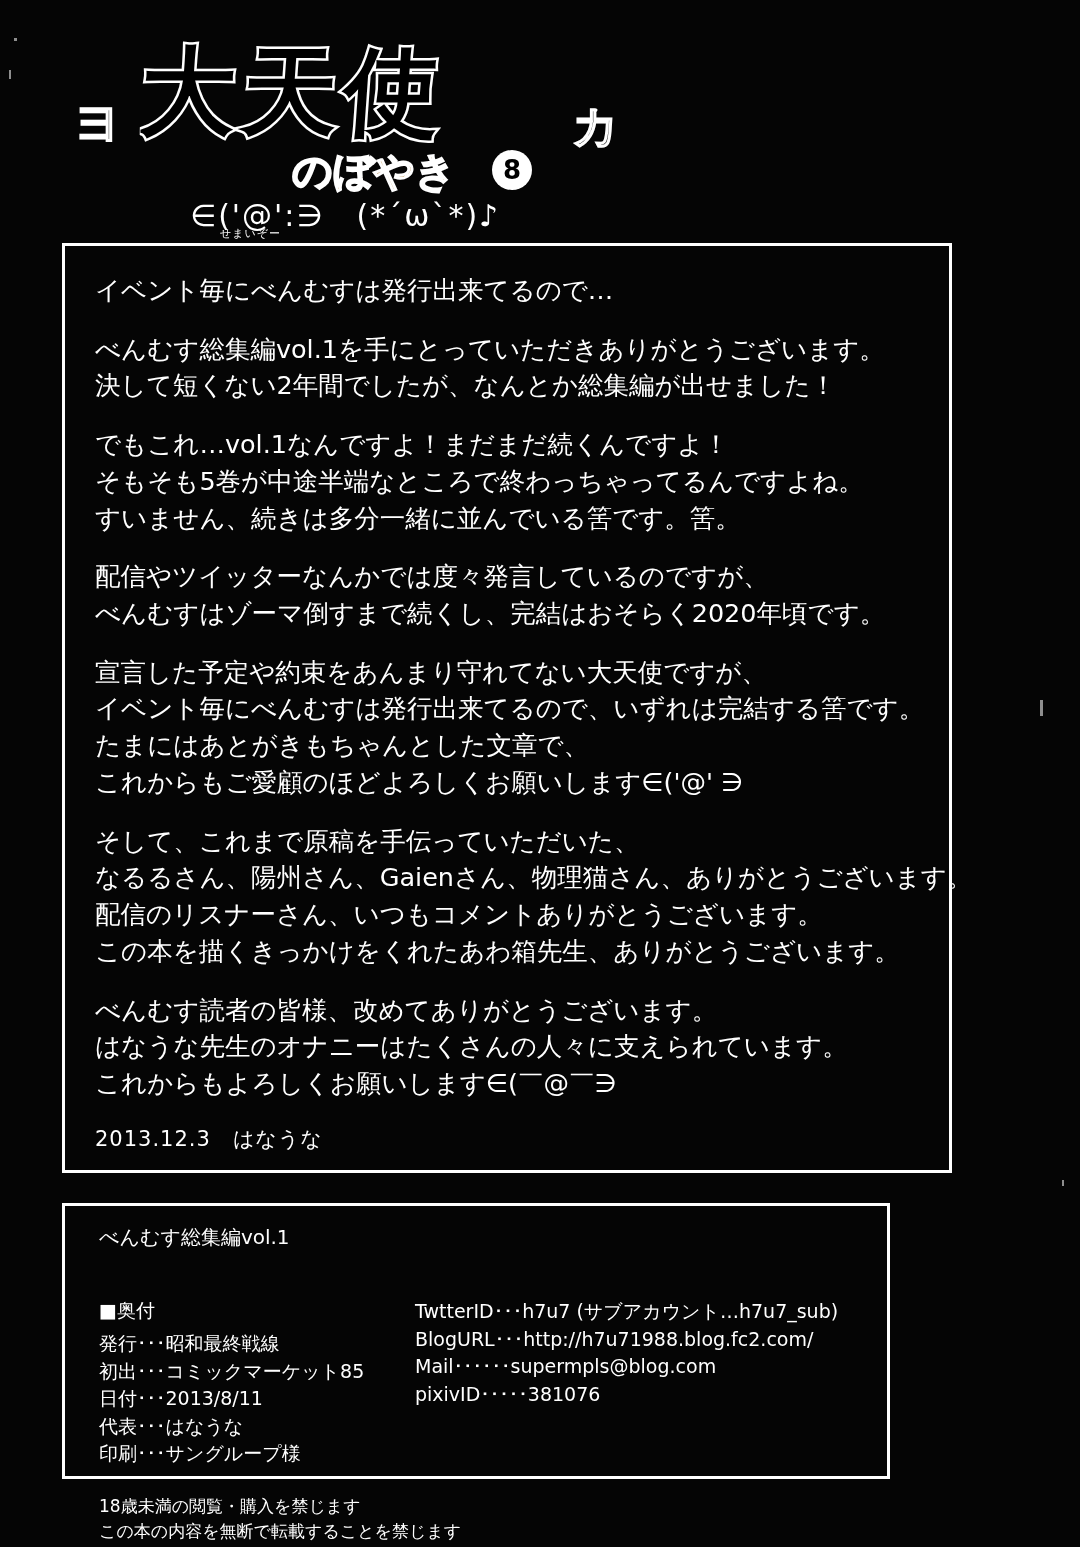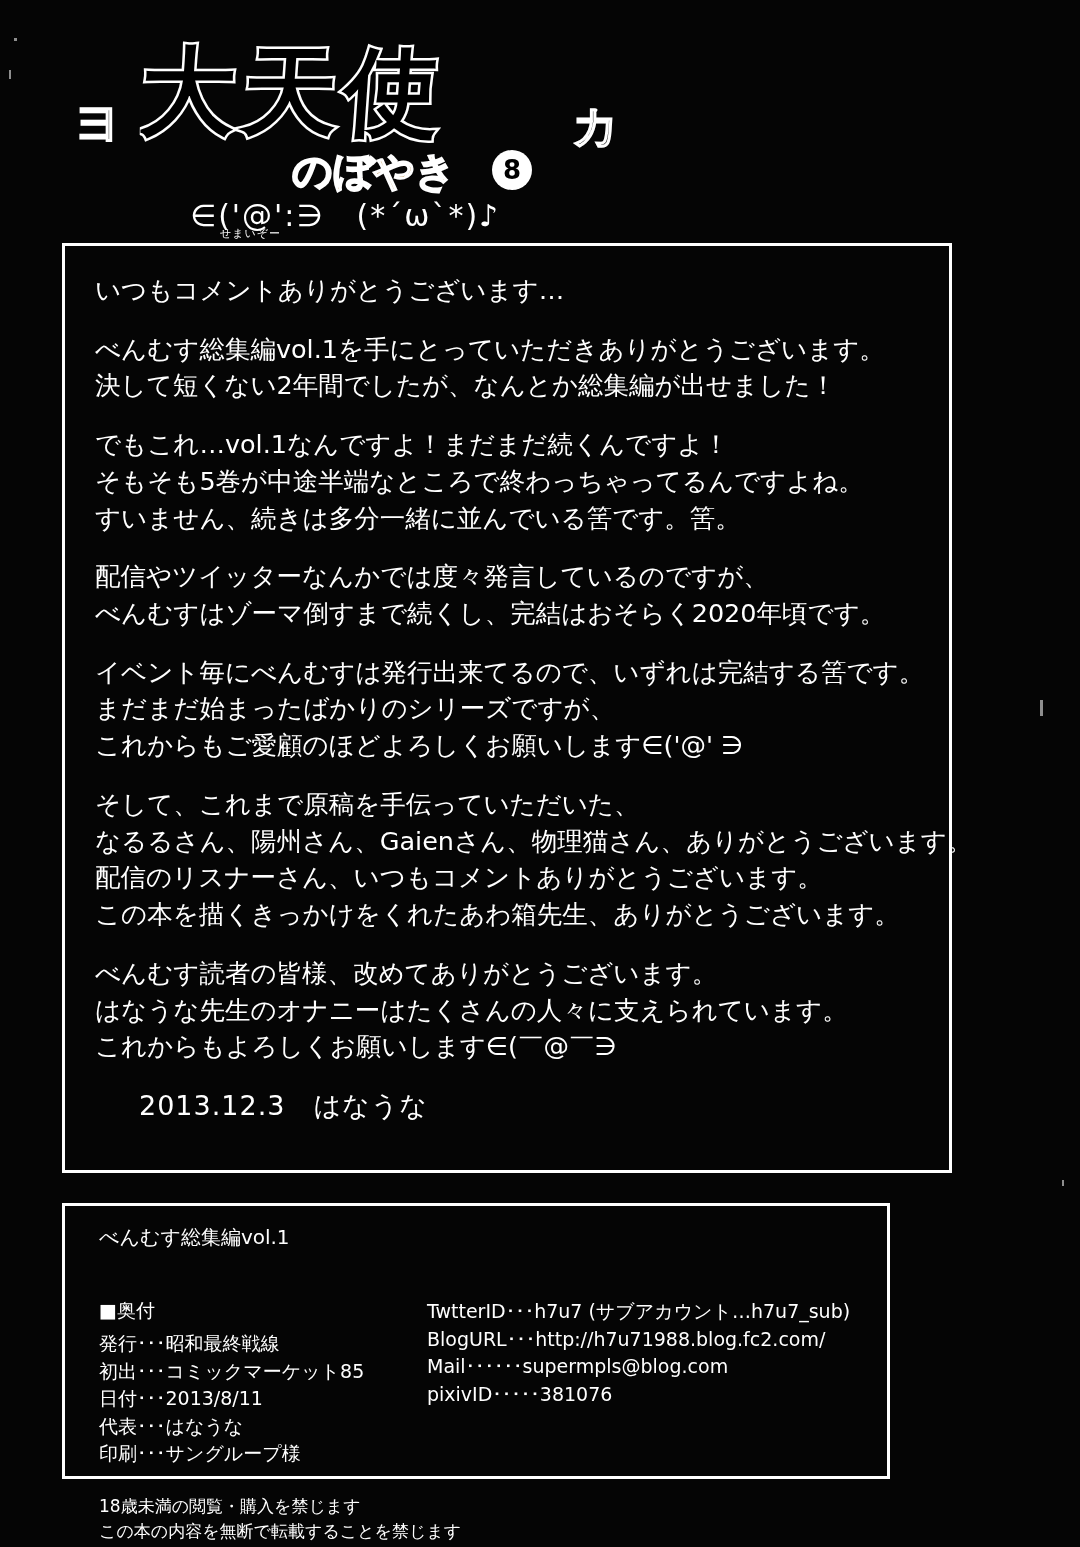--- a/index.html
+++ b/index.html
@@ -114,23 +114,22 @@
     font-family: "DejaVu Sans", sans-serif;
     font-size: 25.5px;
     line-height: 1.44;
     letter-spacing: 0px;
     white-space: nowrap;
   }
   .afterword .gap {
     height: 22px;
   }
   .afterword .date {
-    font-size: 27px;
+    font-size: 21px;
     letter-spacing: 1px;
-    margin-left: 44px;
   }
 
   
   .colophon {
     position: absolute;
     left: 62px;
     top: 1203px;
     width: 828px;
     height: 276px;
     border: 3px solid #ffffff;
@@ -138,21 +137,21 @@
     padding: 18px 22px;
   }
   .colophon .book-title {
     font-family: "DejaVu Sans", sans-serif;
     font-size: 20px;
     margin: 0 0 30px 12px;
     white-space: nowrap;
   }
   .col-grid {
     display: flex;
-    gap: 28px;
+    gap: 16px;
     margin-left: 12px;
     margin-top: 47px;
   }
   .col-left { width: 300px; }
   .col-right { flex: 1; }
   .col-head {
     font-family: "DejaVu Sans", sans-serif;
     font-size: 19px;
     margin: 0 0 6px 0;
     white-space: nowrap;
@@ -194,34 +193,35 @@
     <div class="title-deco-left">ヨ</div>
     <div class="title-main">大天使</div>
     <div class="title-deco-right">カ</div>
     <div class="title-sub">のぼやき</div>
     <div class="title-badge">8</div>
     <div class="title-kao">∈('@':∋　(*´ω`*)♪</div>
     <div class="title-kao-small">せまいぞー</div>
   </div>
 
   <div class="afterword">
-    <p>いつもコメントありがとうございます…</p>
+    <p>イベント毎にべんむすは発行出来てるので…</p>
     <div class="gap"></div>
     <p>べんむす総集編vol.1を手にとっていただきありがとうございます。</p>
     <p>決して短くない2年間でしたが、なんとか総集編が出せました！</p>
     <div class="gap"></div>
     <p>でもこれ…vol.1なんですよ！まだまだ続くんですよ！</p>
     <p>そもそも5巻が中途半端なところで終わっちゃってるんですよね。</p>
     <p>すいません、続きは多分一緒に並んでいる筈です。筈。</p>
     <div class="gap"></div>
     <p>配信やツイッターなんかでは度々発言しているのですが、</p>
     <p>べんむすはゾーマ倒すまで続くし、完結はおそらく2020年頃です。</p>
     <div class="gap"></div>
+    <p>宣言した予定や約束をあんまり守れてない大天使ですが、</p>
     <p>イベント毎にべんむすは発行出来てるので、いずれは完結する筈です。</p>
-    <p>まだまだ始まったばかりのシリーズですが、</p>
+    <p>たまにはあとがきもちゃんとした文章で、</p>
     <p>これからもご愛顧のほどよろしくお願いします∈('@' ∋</p>
     <div class="gap"></div>
     <p>そして、これまで原稿を手伝っていただいた、</p>
     <p>なるるさん、陽州さん、Gaienさん、物理猫さん、ありがとうございます。</p>
     <p>配信のリスナーさん、いつもコメントありがとうございます。</p>
     <p>この本を描くきっかけをくれたあわ箱先生、ありがとうございます。</p>
     <div class="gap"></div>
     <p>べんむす読者の皆様、改めてありがとうございます。</p>
     <p>はなうな先生のオナニーはたくさんの人々に支えられています。</p>
     <p>これからもよろしくお願いします∈(￣@￣∋</p>

